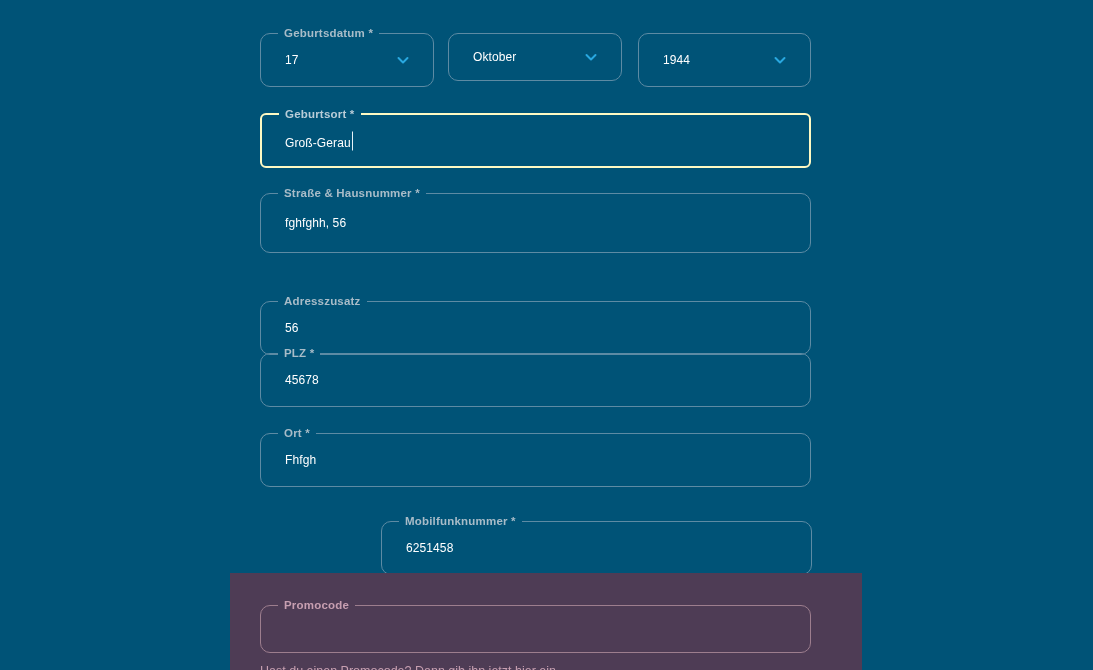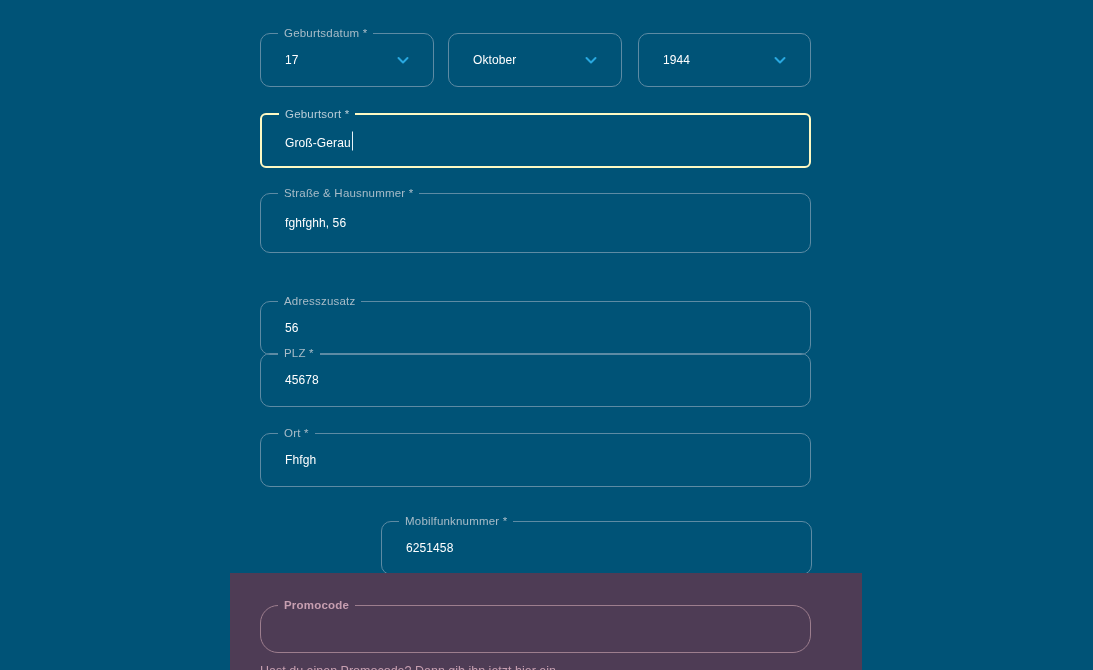--- a/index.html
+++ b/index.html
@@ -33,21 +33,21 @@
     background: transparent;
   }
 
   .field .legend {
     position: absolute;
     top: -7px;
     left: 17px;
     padding: 0 6px;
     background: #005377;
     font-size: 11.5px;
-    font-weight: normal;
+    font-weight: bold;
     letter-spacing: .2px;
     color: #a8bcc8;
     white-space: nowrap;
     line-height: 13px;
   }
 
   .field .value {
     position: absolute;
     left: 24px;
     top: 50%;
@@ -95,21 +95,21 @@
     overflow: hidden;
   }
 
   .promo-field {
     position: absolute;
     left: 30px;
     top: 32px;
     width: 551px;
     height: 48px;
     border: 1px solid #9d7e8e;
-    border-radius: 18px;
+    border-radius: 10px;
     padding-left: 40px;
   }
 
   .promo-field .legend {
     position: absolute;
     top: -7px;
     left: 17px;
     padding: 0 6px;
     background: #4e3c55;
     font-size: 11.5px;
@@ -147,21 +147,21 @@
   <div class="field" style="left:260px; top:33px; width:174px; height:54px;">
     <span class="legend">Geburtsdatum *</span>
     <span class="value">17</span>
     <span class="chev" style="right:22px;">
       <svg viewBox="0 0 16 16" fill="none">
           <path d="M3.5 6 L8 10.5 L12.5 6" stroke="#29a8e0" stroke-width="2" stroke-linecap="round" stroke-linejoin="round"></path>
         </svg>
     </span>
   </div>
 
-  <div class="field" style="left:448px; top:33px; width:174px; height:54px;text-align:right;">
+  <div class="field" style="left:448px; top:33px; width:174px; height:48px;text-align:right;">
     <span class="value">Oktober</span>
     <span class="chev" style="right:22px;">
       <svg viewBox="0 0 16 16" fill="none">
           <path d="M3.5 6 L8 10.5 L12.5 6" stroke="#29a8e0" stroke-width="2" stroke-linecap="round" stroke-linejoin="round"></path>
         </svg>
     </span>
   </div>
 
   <div class="field" style="left:638px; top:33px; width:173px; height:54px;">
     <span class="value">1944</span>

